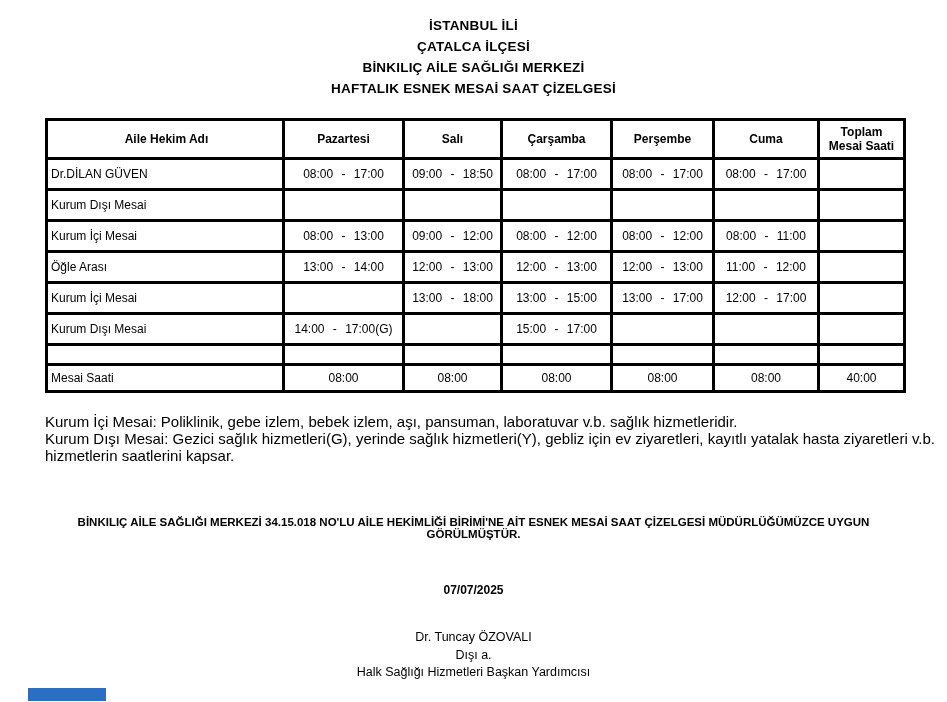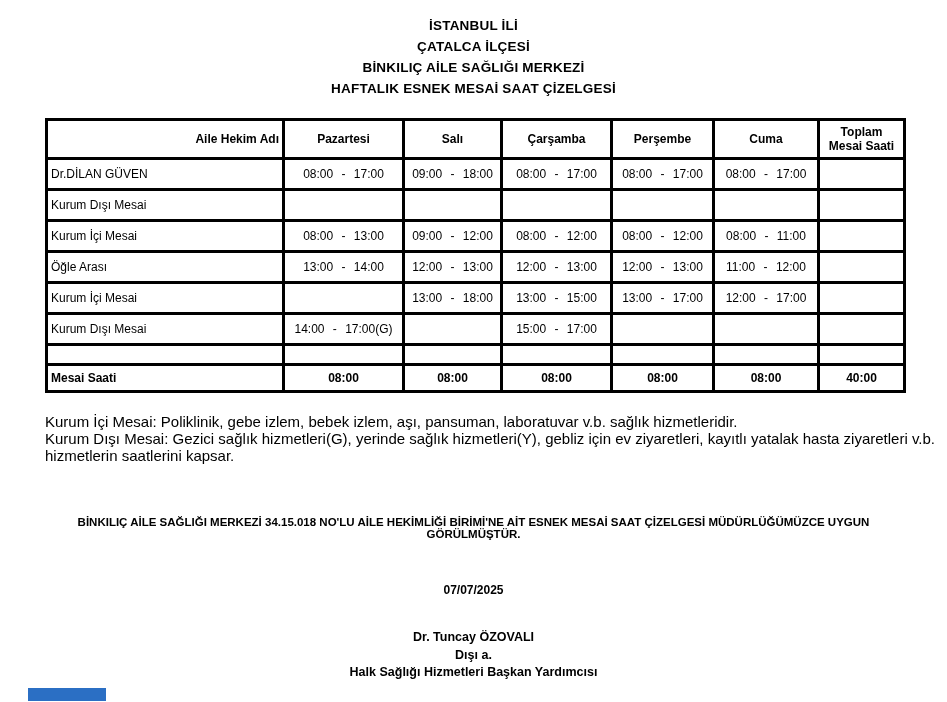--- a/index.html
+++ b/index.html
@@ -37,25 +37,25 @@
     padding: 2px 3px;
     overflow: hidden;
     white-space: nowrap;
   }
   table.schedule th {
     font-weight: bold;
     height: 32px;
     white-space: normal;
     line-height: 14px;
   }
-  table.schedule th.name-col { text-align: right; padding-left: 6px; }
+  table.schedule th.name-col { text-align: center; padding-left: 6px; }
   td.label-cell { text-align: left; padding-left: 6px; height: 24px; }
   td.time-cell { text-align: center; word-spacing: 5px; height: 24px; }
   tr.spacer-row td { height: 13px; }
-  tr.total-row td { font-weight: bold; height: 20px; }
+  tr.total-row td { font-weight: normal; height: 20px; }
   tr.total-row td.time-cell { word-spacing: normal; }
 
   
   .footnotes {
     margin: 20px 0 0 45px;
     font-size: 15px;
     line-height: 17px;
   }
 
   
@@ -71,21 +71,21 @@
   .date-block {
     margin-top: 42px;
     text-align: center;
     font-weight: bold;
     font-size: 12px;
     line-height: 17px;
   }
   .sig-block {
     margin-top: 30px;
     text-align: center;
-    font-weight: bold;
+    font-weight: normal;
     font-size: 12.5px;
     line-height: 17.5px;
   }
 
   
   .footer-mark {
     position: absolute;
     left: 28px;
     bottom: 1px;
     width: 78px;
@@ -122,21 +122,21 @@
         <th>Çarşamba</th>
         <th>Perşembe</th>
         <th>Cuma</th>
         <th>Toplam Mesai Saati</th>
       </tr>
     </thead>
     <tbody>
         <tr>
           <td class="label-cell">Dr.DİLAN GÜVEN</td>
           <td class="time-cell">08:00 - 17:00</td>
-          <td class="time-cell">09:00 - 18:00</td>
+          <td class="time-cell">09:00 - 18:50</td>
           <td class="time-cell">08:00 - 17:00</td>
           <td class="time-cell">08:00 - 17:00</td>
           <td class="time-cell">08:00 - 17:00</td>
           <td class="time-cell"></td>
         </tr>
         <tr>
           <td class="label-cell">Kurum Dışı Mesai</td>
           <td class="time-cell"></td>
           <td class="time-cell"></td>
           <td class="time-cell"></td>

